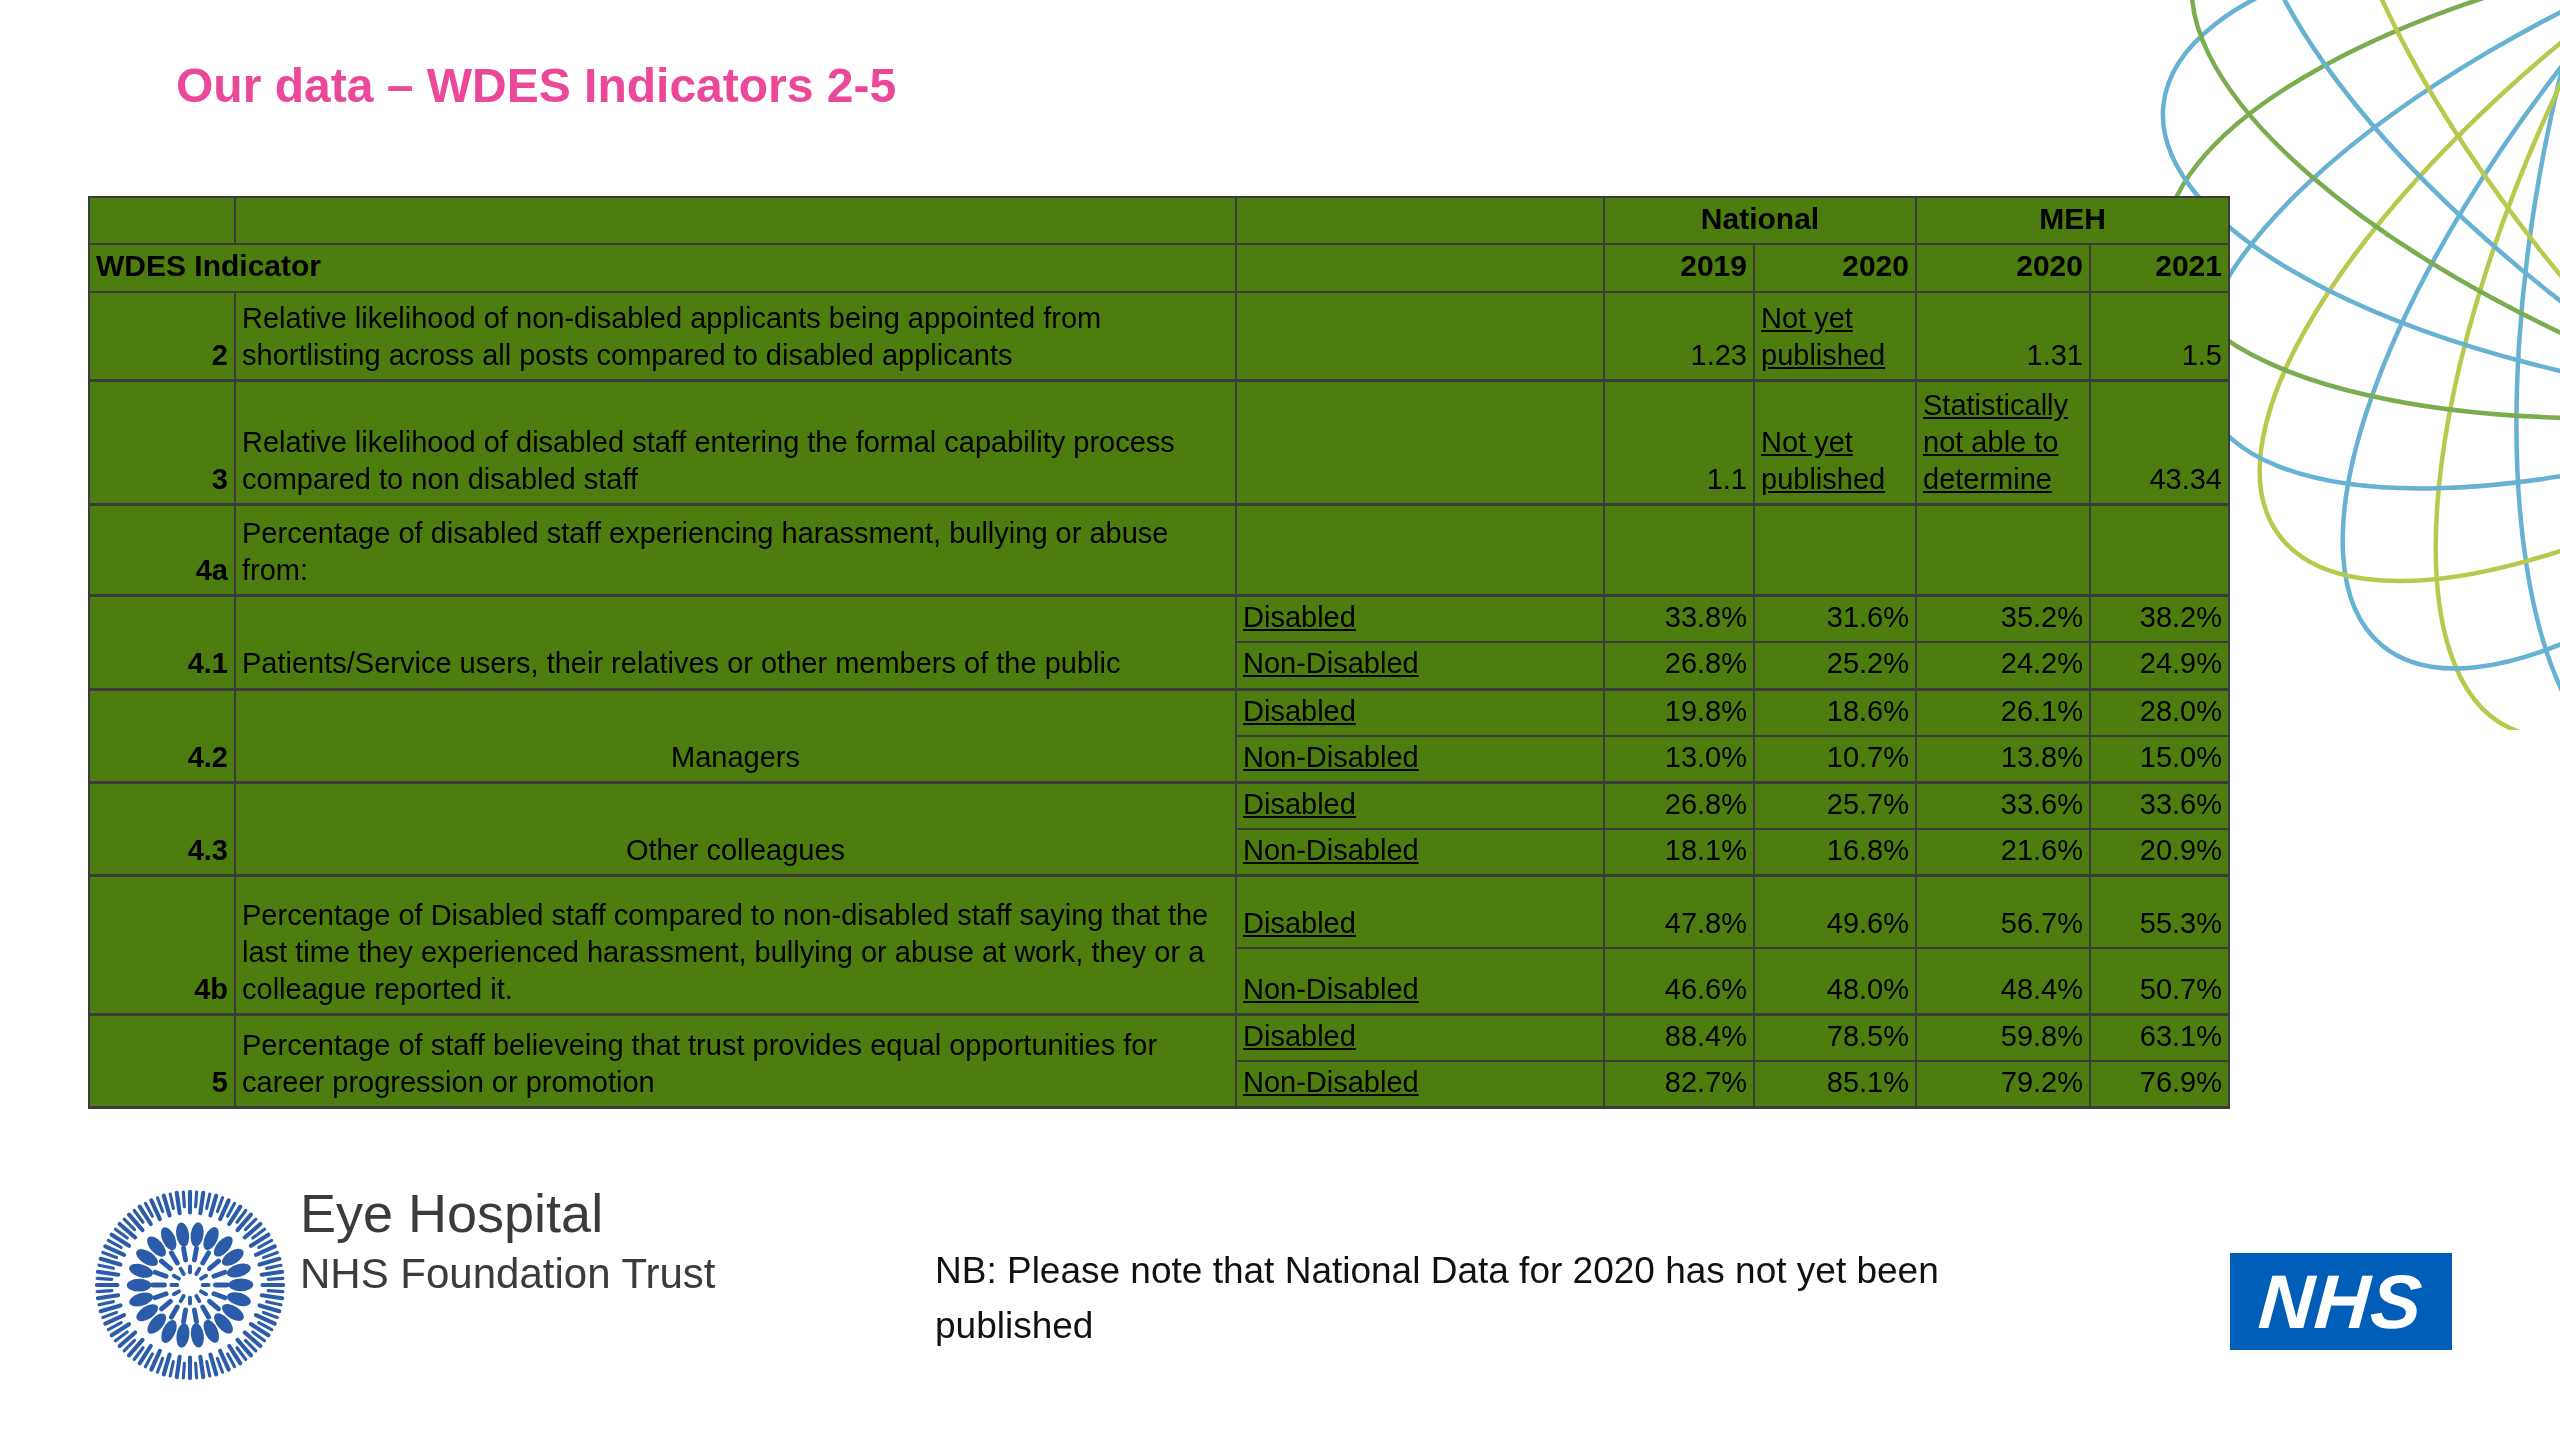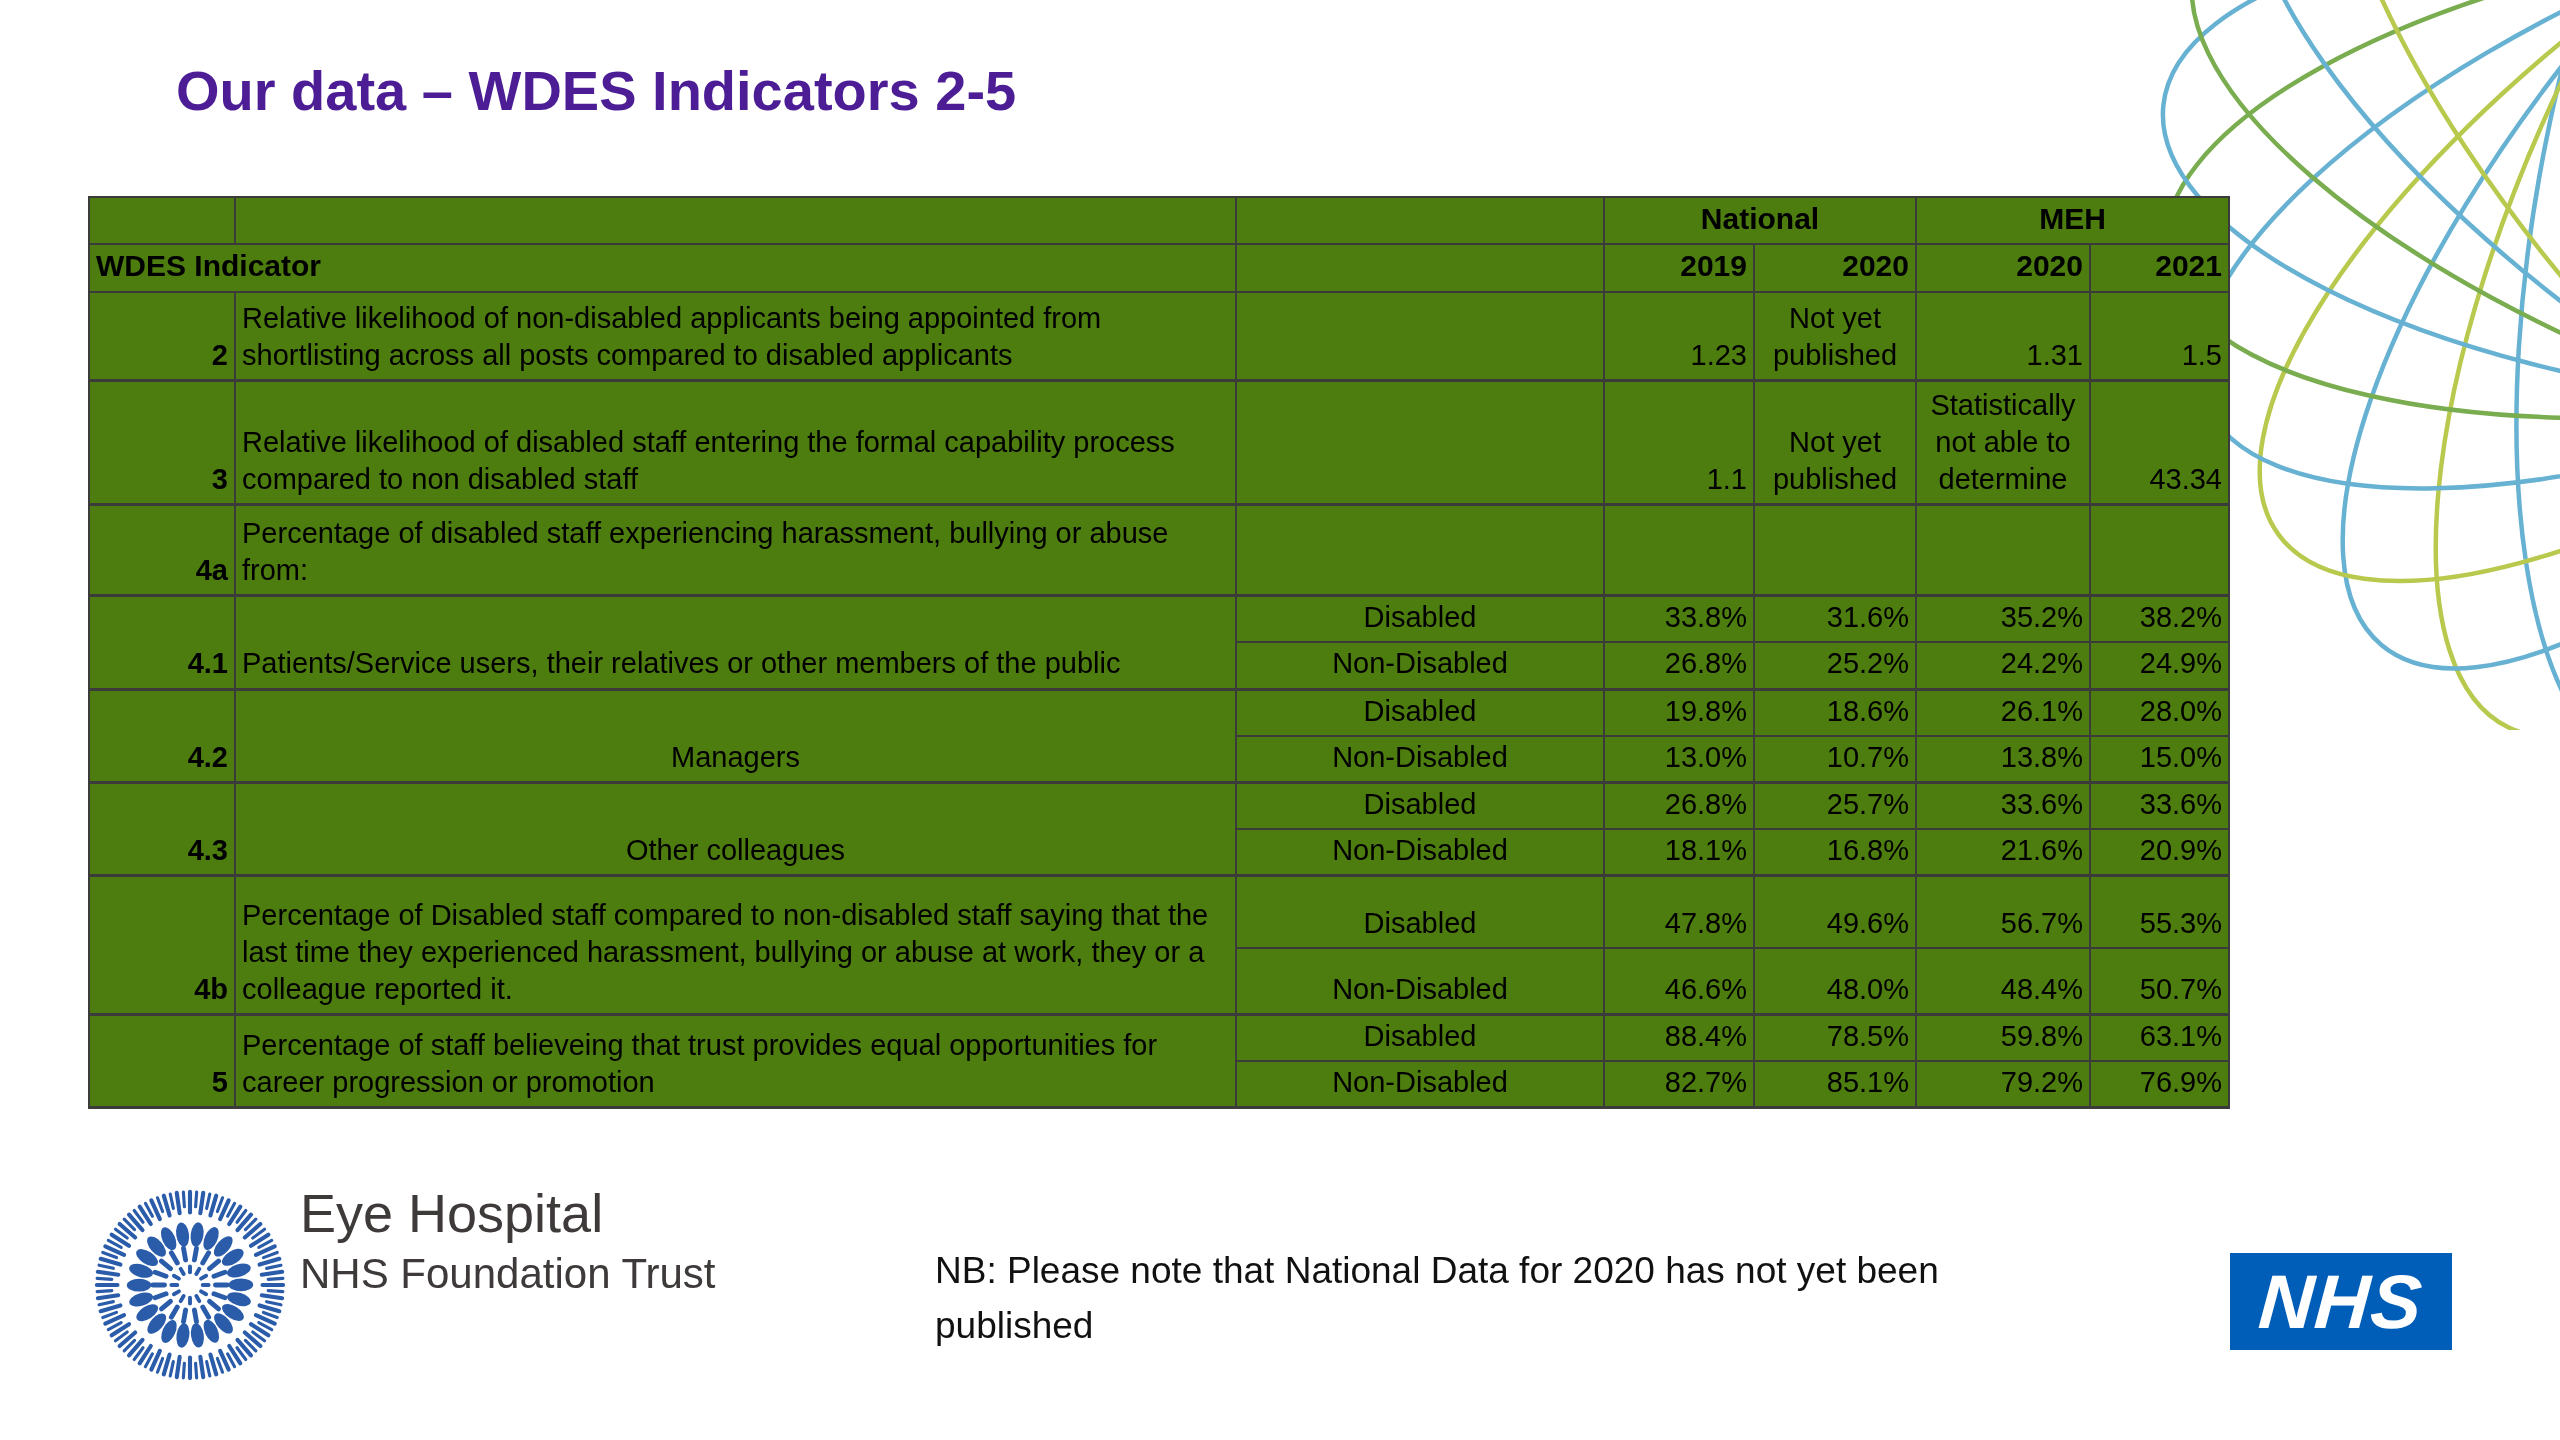--- a/index.html
+++ b/index.html
@@ -3,39 +3,39 @@
 <meta charset="utf-8">
 <style>
   html,body{margin:0;padding:0;background:#fff;}
   body{width:2560px;height:1440px;position:relative;overflow:hidden;
        font-family:"Liberation Sans",sans-serif;color:#000;}
 
   
   #spiro{position:absolute;left:2050px;top:0;width:510px;height:730px;z-index:1;}
 
   
-  .slide-title{position:absolute;left:176px;top:58px;font-size:56px;font-weight:bold;
-               color:#4c1d95;letter-spacing:0px;z-index:5;}
+  .slide-title{position:absolute;left:176px;top:58px;font-size:48px;font-weight:bold;
+               color:#ec4899;letter-spacing:0px;z-index:5;}
 
   
   table.wdes{position:absolute;left:88px;top:196px;border-collapse:collapse;
              table-layout:fixed;background:#4d7c0f;z-index:4;font-size:29px;line-height:1.28;}
   table.wdes td{border:2px solid #3b3b3b;vertical-align:bottom;
                 padding:2px 6px 5px 6px;overflow:hidden;}
   td.lt{border:1px solid #c6c6c6;}
   td.wdeshdr{border:1px solid #c6c6c6;border-bottom:3px solid #3b3b3b;
              font-weight:bold;font-size:30px;vertical-align:bottom;}
   td.ghdr{font-weight:bold;text-align:center;vertical-align:middle;font-size:30px;}
   td.yhdr{font-weight:bold;text-align:right;vertical-align:bottom;font-size:30px;
           border-bottom-width:3px;padding-right:8px;}
   td.num{font-weight:bold;text-align:right;vertical-align:middle;padding-right:5px;}
   td.desc{text-align:left;padding-left:8px;}
   td.descC{text-align:center;}
   td.ind{padding-left:30px;margin-left:20px;}
-  td.grp{text-align:center;padding-left:5px;}
+  td.grp{text-align:left;padding-left:5px;text-decoration:underline;}
   td.val{text-align:right;padding-right:8px;}
   td.vm{vertical-align:middle;border-radius:9px;}
   td.vt{vertical-align:middle;}
   .bb3{border-bottom-width:3px !important;}
   .bt3{border-top-width:3px !important;}
 
   
   #iris{position:absolute;left:92px;top:1187px;width:196px;height:196px;z-index:5;}
   .mf-text{position:absolute;left:300px;top:1182px;z-index:5;color:#3d3a39;}
   .mf-l1,.mf-l2{font-size:54px;line-height:62px;font-weight:500;}

